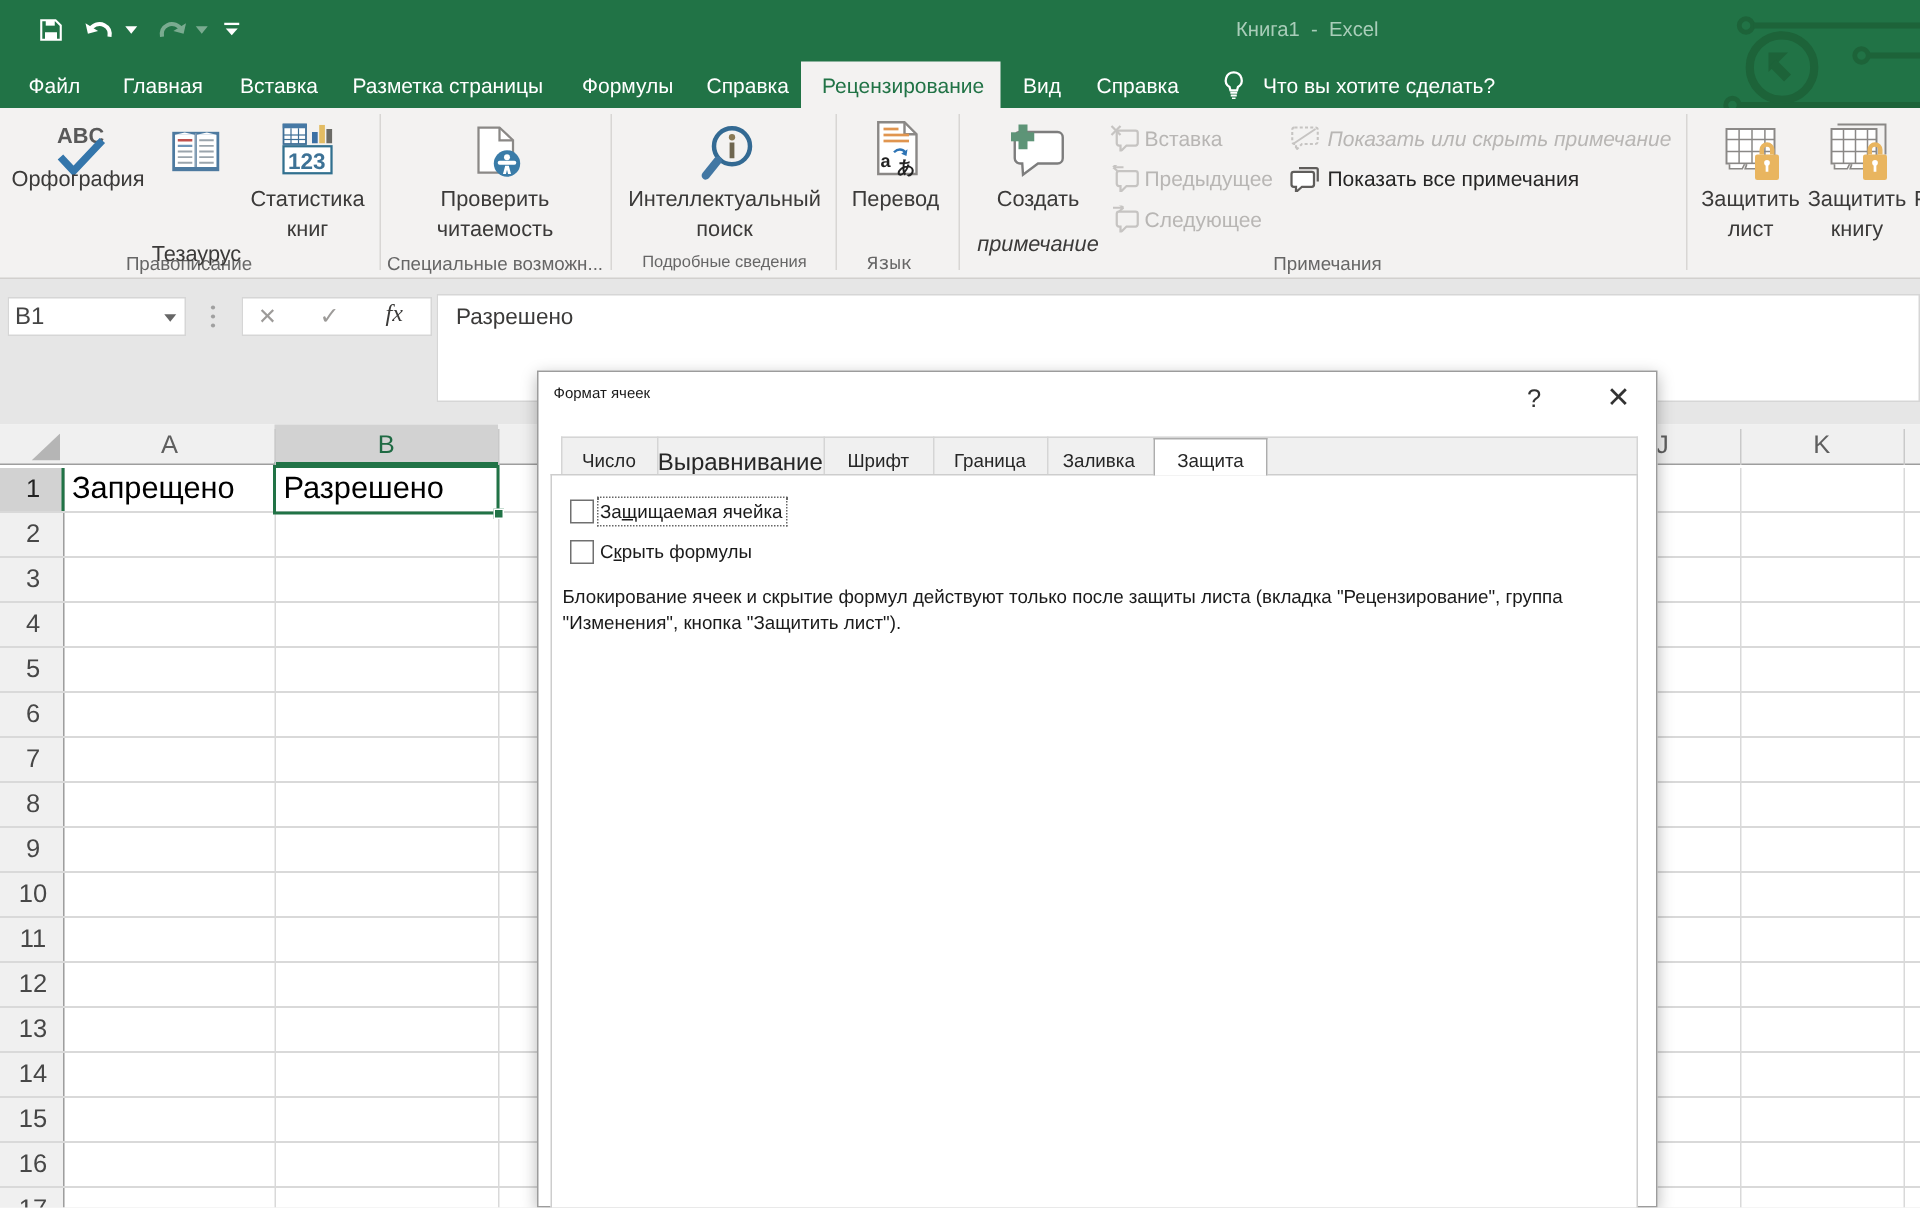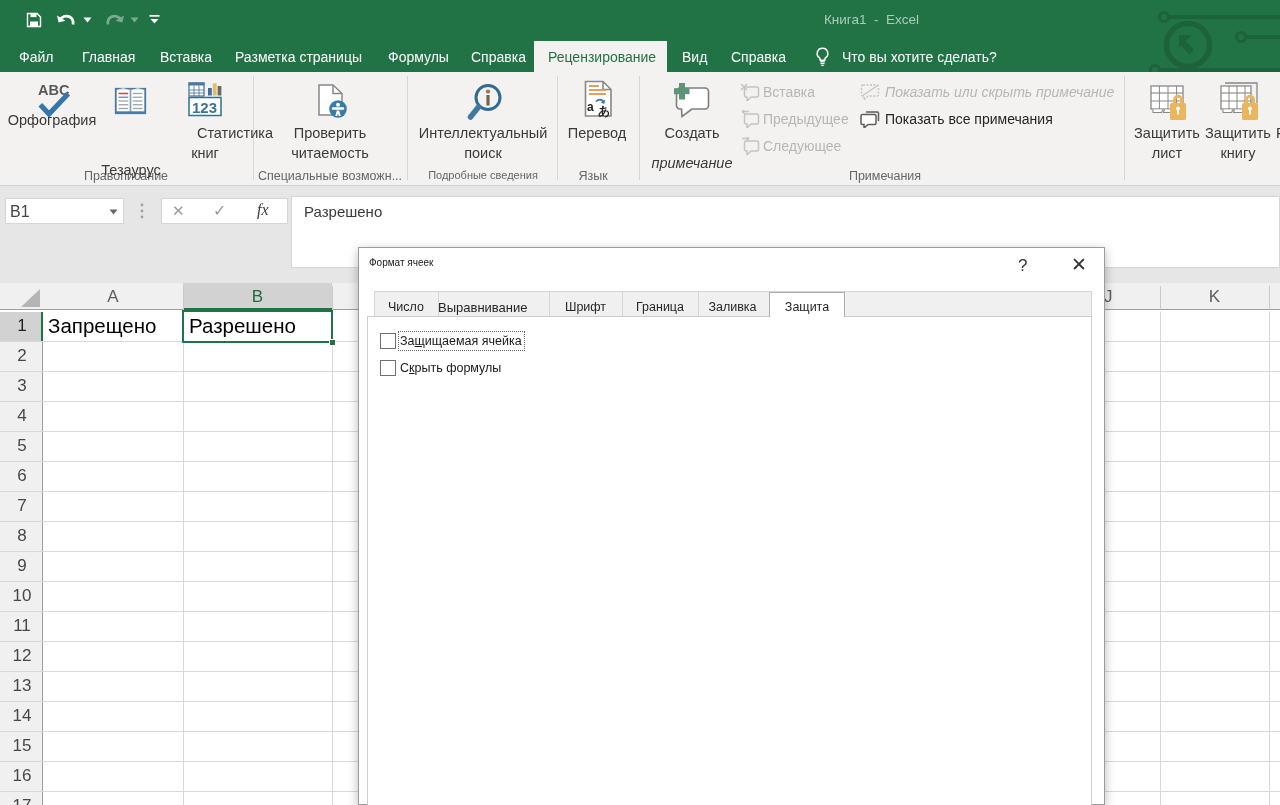--- a/index.html
+++ b/index.html
@@ -79,21 +79,21 @@
 
   <div class="abs" style="left:253px;top:4px;width:1px;height:104px;background:#d8d6d4;"></div>
   <div class="abs" style="left:407px;top:4px;width:1px;height:104px;background:#d8d6d4;"></div>
   <div class="abs" style="left:557px;top:4px;width:1px;height:104px;background:#d8d6d4;"></div>
   <div class="abs" style="left:639px;top:4px;width:1px;height:104px;background:#d8d6d4;"></div>
   <div class="abs" style="left:1124px;top:4px;width:1px;height:104px;background:#d8d6d4;"></div>
 
   <div class="abs nw" style="left:126px;top:97px;transform:translateX(-50%);font-size:12.5px;color:#666;">Правописание</div>
   <div class="abs nw" style="left:330px;top:97px;transform:translateX(-50%);font-size:12.5px;color:#666;">Специальные возможн...</div>
   <div class="abs nw" style="left:483px;top:97px;transform:translateX(-50%);font-size:11px;color:#666;">Подробные сведения</div>
-  <div class="abs nw" style="left:593px;top:97px;transform:translateX(-50%);font-size:12.5px;color:#666;">Язык</div>
+  <div class="abs nw" style="left:593px;top:97px;transform:translateX(-50%);font-size:12.5px;color:#666;font-family:Liberation Mono, monospace;">Язык</div>
   <div class="abs nw" style="left:885px;top:97px;transform:translateX(-50%);font-size:12.5px;color:#666;">Примечания</div>
 
   <svg class="abs" style="left:38px;top:10px;width:34px;height:36px;" viewBox="0 0 34 36">
     <text x="0" y="13" font-size="14.5" font-weight="bold" fill="#595959" font-family="Liberation Sans">ABC</text>
     <path d="M4 24.5 L11 32 L28.5 13.5" fill="none" stroke="#3476ab" stroke-width="5" stroke-linecap="square"></path>
   </svg>
   <div class="abs nw" style="left:52px;top:40px;transform:translateX(-50%);">Орфография</div>
 
   <svg class="abs" style="left:113px;top:86px;width:35px;height:30px;margin-top:-72px;" preserveAspectRatio="none" viewBox="0 0 38 32">
     <rect x="2" y="2" width="34" height="28" fill="#4d7aa0"></rect>
@@ -120,21 +120,21 @@
     <line x1="6" y1="3.5" x2="6" y2="14" stroke="#3e6e96" stroke-width="0.8"></line>
     <line x1="11" y1="3.5" x2="11" y2="14" stroke="#3e6e96" stroke-width="0.8"></line>
     <line x1="1" y1="8" x2="16" y2="8" stroke="#3e6e96" stroke-width="0.8"></line>
     <line x1="1" y1="11" x2="16" y2="11" stroke="#3e6e96" stroke-width="0.8"></line>
     <rect x="20" y="6" width="3.8" height="7.5" fill="#3c70a4"></rect>
     <rect x="24.8" y="1.3" width="3.8" height="12.2" fill="#e3bc63"></rect>
     <rect x="29.6" y="4" width="3.8" height="9.5" fill="#6b6b66"></rect>
     <rect x="1" y="15.5" width="32" height="18" fill="#fff" stroke="#31708f" stroke-width="1.5"></rect>
     <text x="4" y="30.5" font-size="15" font-weight="bold" fill="#3d7296" font-family="Liberation Sans">123</text>
   </svg>
-  <div class="abs nw" style="left:205px;top:53px;transform:translateX(-50%);margin-left:30px;">Статистика</div>
+  <div class="abs nw" style="left:205px;top:53px;transform:translateX(-50%);">Статистика</div>
   <div class="abs nw" style="left:205px;top:73px;transform:translateX(-50%);">книг</div>
 
   <svg class="abs" style="left:317px;top:84px;width:32px;height:40px;margin-top:-72px;" viewBox="0 0 32 40">
     <path d="M2 1 L16 1 L25 9.5 L25 31 L2 31 Z" fill="#fff" stroke="#8a8886" stroke-width="1.5"></path>
     <path d="M16 1 L16 9.5 L25 9.5" fill="none" stroke="#8a8886" stroke-width="1.5"></path>
     <circle cx="21" cy="25" r="8.8" fill="#3a7ca8"></circle>
     <circle cx="21" cy="20.8" r="2" fill="#fff"></circle>
     <rect x="14.8" y="23.2" width="12.4" height="2.6" rx="1.3" fill="#fff"></rect>
     <path d="M19.8 26.5 h2.4 l1.5 5.5 h-2 l-0.7 -2.8 l-0.7 2.8 h-2 Z" fill="#fff"></path>
   </svg>
@@ -324,28 +324,29 @@
   <div class="abs nw" style="left:712px;top:5px;font-size:19px;color:#333;">✕</div>
 
   <div class="abs" style="left:15px;top:43px;width:718px;height:25px;border:1px solid #d5d5d5;border-bottom:none;background:#f0f0f0;"></div>
   <div class="abs" style="left:79px;top:43px;width:1px;height:25px;background:#d5d5d5;"></div>
   <div class="abs" style="left:190px;top:43px;width:1px;height:25px;background:#d5d5d5;"></div>
   <div class="abs" style="left:263px;top:43px;width:1px;height:25px;background:#d5d5d5;"></div>
   <div class="abs" style="left:339px;top:43px;width:1px;height:25px;background:#d5d5d5;"></div>
   <div class="abs" style="left:410px;top:44px;width:76px;height:25px;border:1px solid #adadad;border-bottom:none;background:#fff;z-index:3;"></div>
 
   <div class="abs" style="left:15px;top:52px;width:64px;text-align:center;font-size:12.5px;color:#262626;">Число</div>
-  <div class="abs" style="left:79px;top:52px;width:111px;font-size:13px;color:#262626;">Выравнивание</div>
+  <div class="abs" style="left:79px;top:52px;width:111px;text-align:center;font-size:16px;color:#262626;">Выравнивание</div>
   <div class="abs" style="left:190px;top:52px;width:73px;text-align:center;font-size:12.5px;color:#262626;">Шрифт</div>
   <div class="abs" style="left:263px;top:52px;width:76px;text-align:center;font-size:12.5px;color:#262626;">Граница</div>
   <div class="abs" style="left:339px;top:52px;width:69px;text-align:center;font-size:12.5px;color:#262626;">Заливка</div>
   <div class="abs" style="left:410px;top:52px;width:76px;text-align:center;font-size:12.5px;color:#262626;z-index:4;">Защита</div>
 
   <div class="abs" style="left:8px;top:68px;width:725px;height:490px;border:1px solid #cdcdcd;border-bottom:none;background:#fff;"></div>
 
   <div class="abs" style="left:21px;top:85px;width:16px;height:16px;border:1px solid #707070;background:#fff;"></div>
   <div class="abs" style="left:39px;top:83px;width:127px;height:20px;border:1px dotted #666;"></div>
   <div class="abs nw" style="left:41px;top:86px;font-size:12.5px;color:#1a1a1a;">За<span style="text-decoration:underline;">щ</span>ищаемая ячейка</div>
 
   <div class="abs" style="left:21px;top:112px;width:16px;height:16px;border:1px solid #707070;background:#fff;"></div>
   <div class="abs nw" style="left:41px;top:113px;font-size:12.5px;color:#1a1a1a;">С<span style="text-decoration:underline;">к</span>рыть формулы</div>
 
+  <div class="abs nw" style="left:16px;top:142px;font-size:12.5px;color:#1a1a1a;line-height:17px;">Блокирование ячеек и скрытие формул действуют только после защиты листа (вкладка "Рецензирование", группа<br>"Изменения", кнопка "Защитить лист").</div>
 </div>
 
 </body></html>

